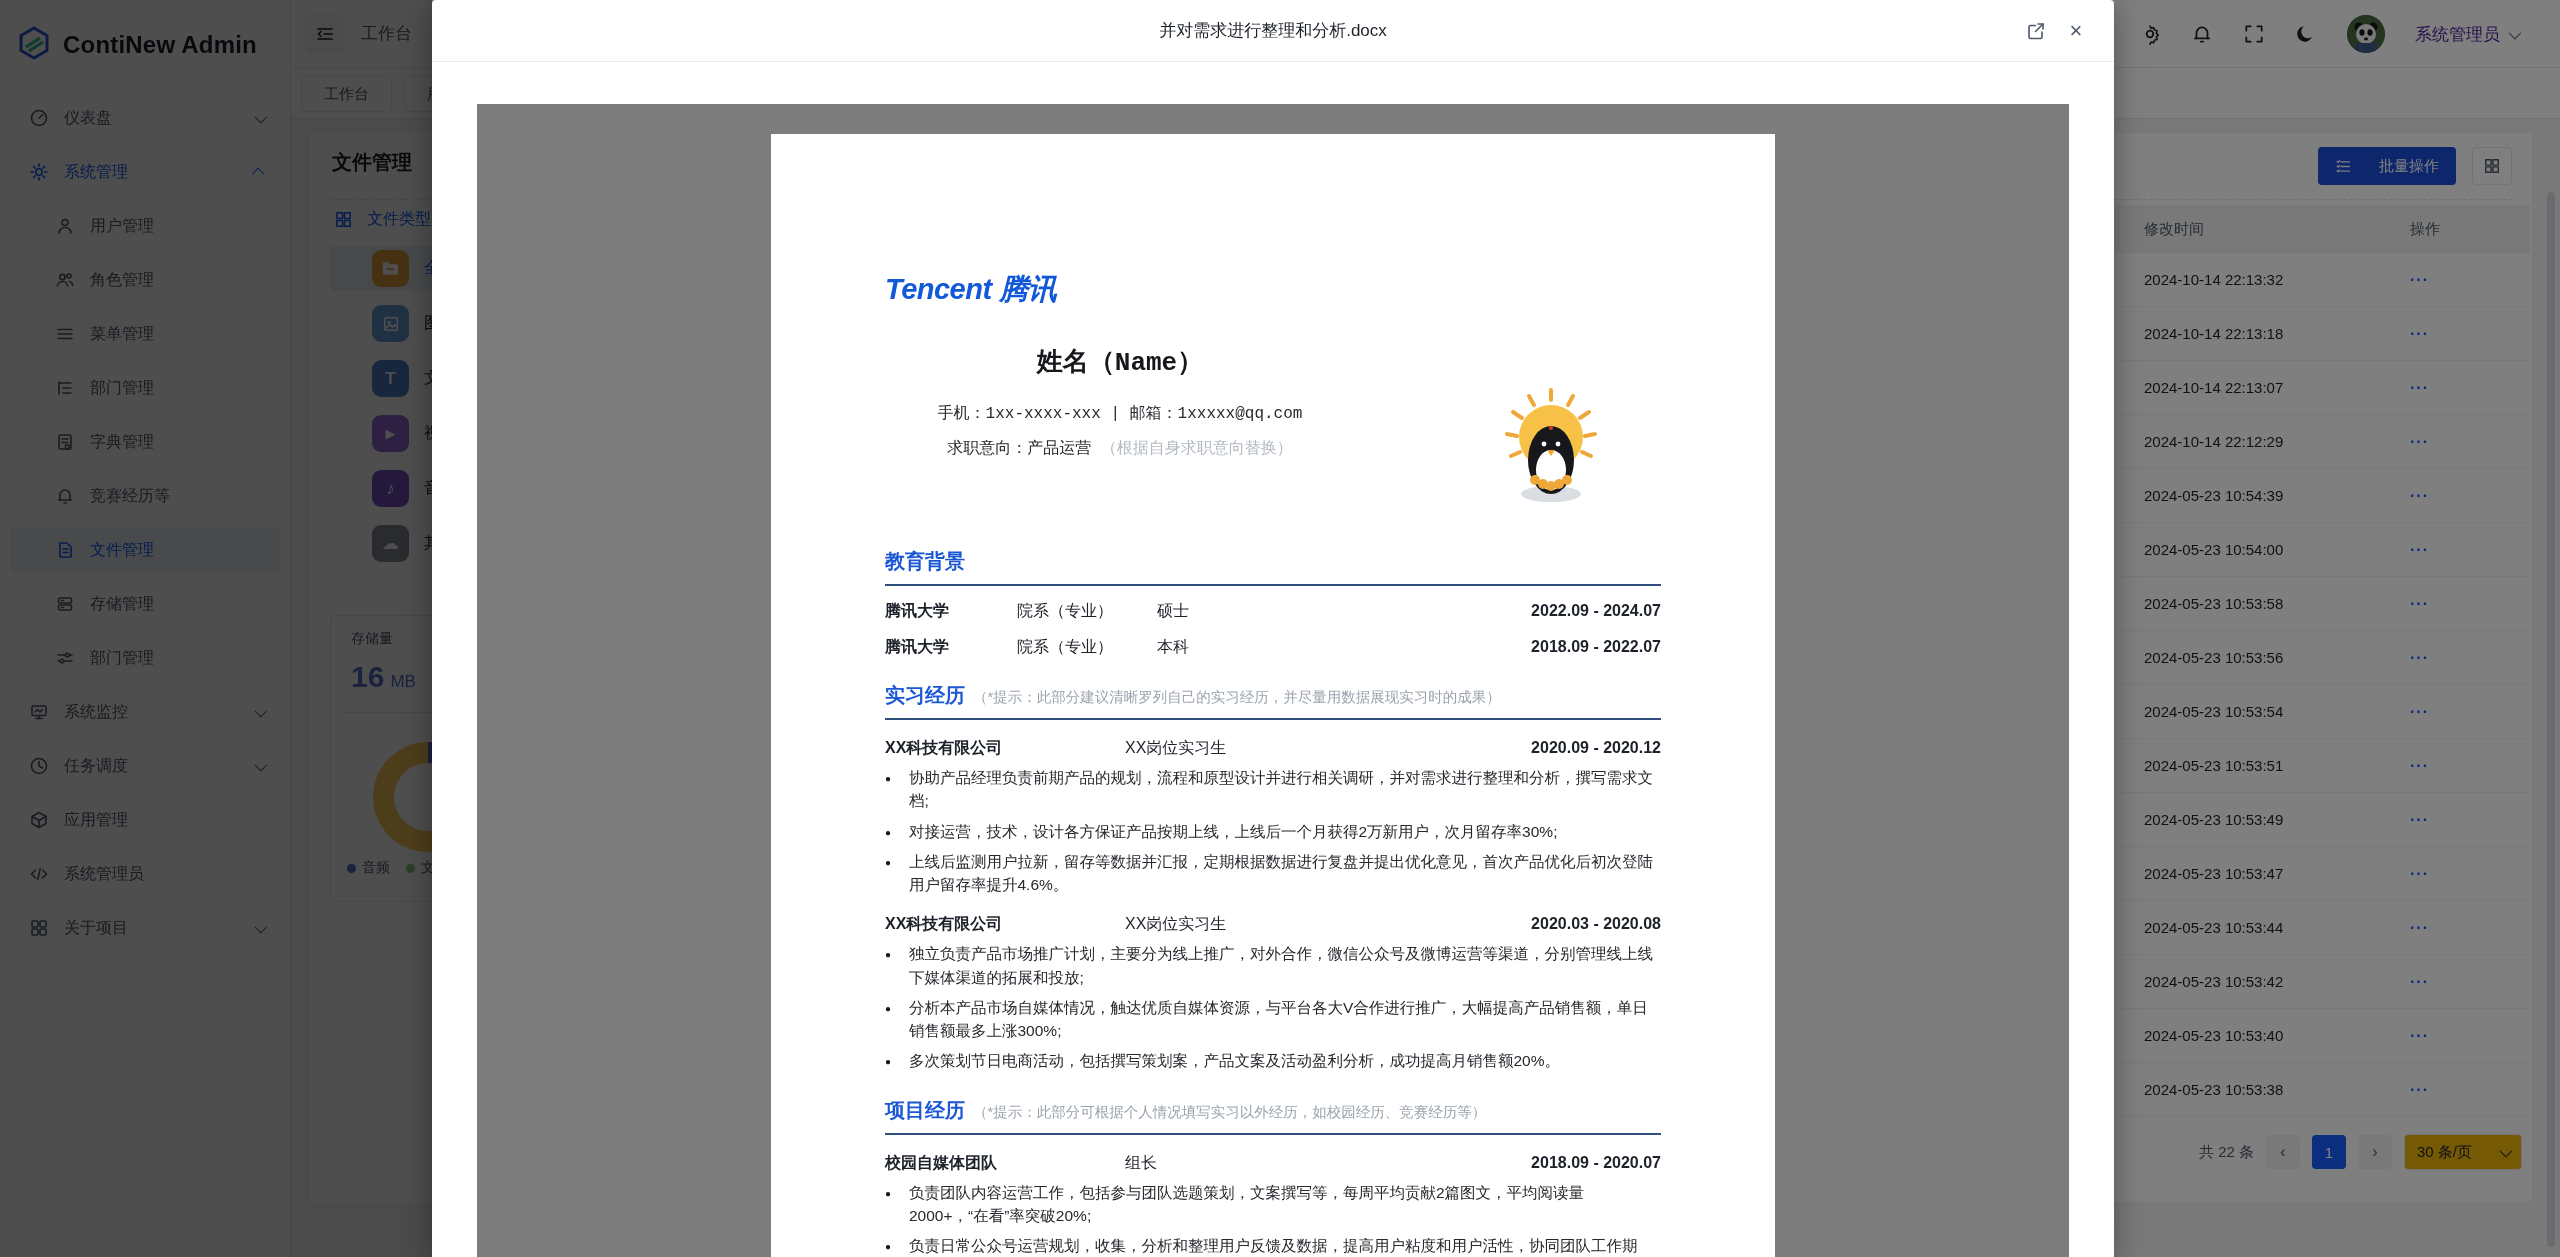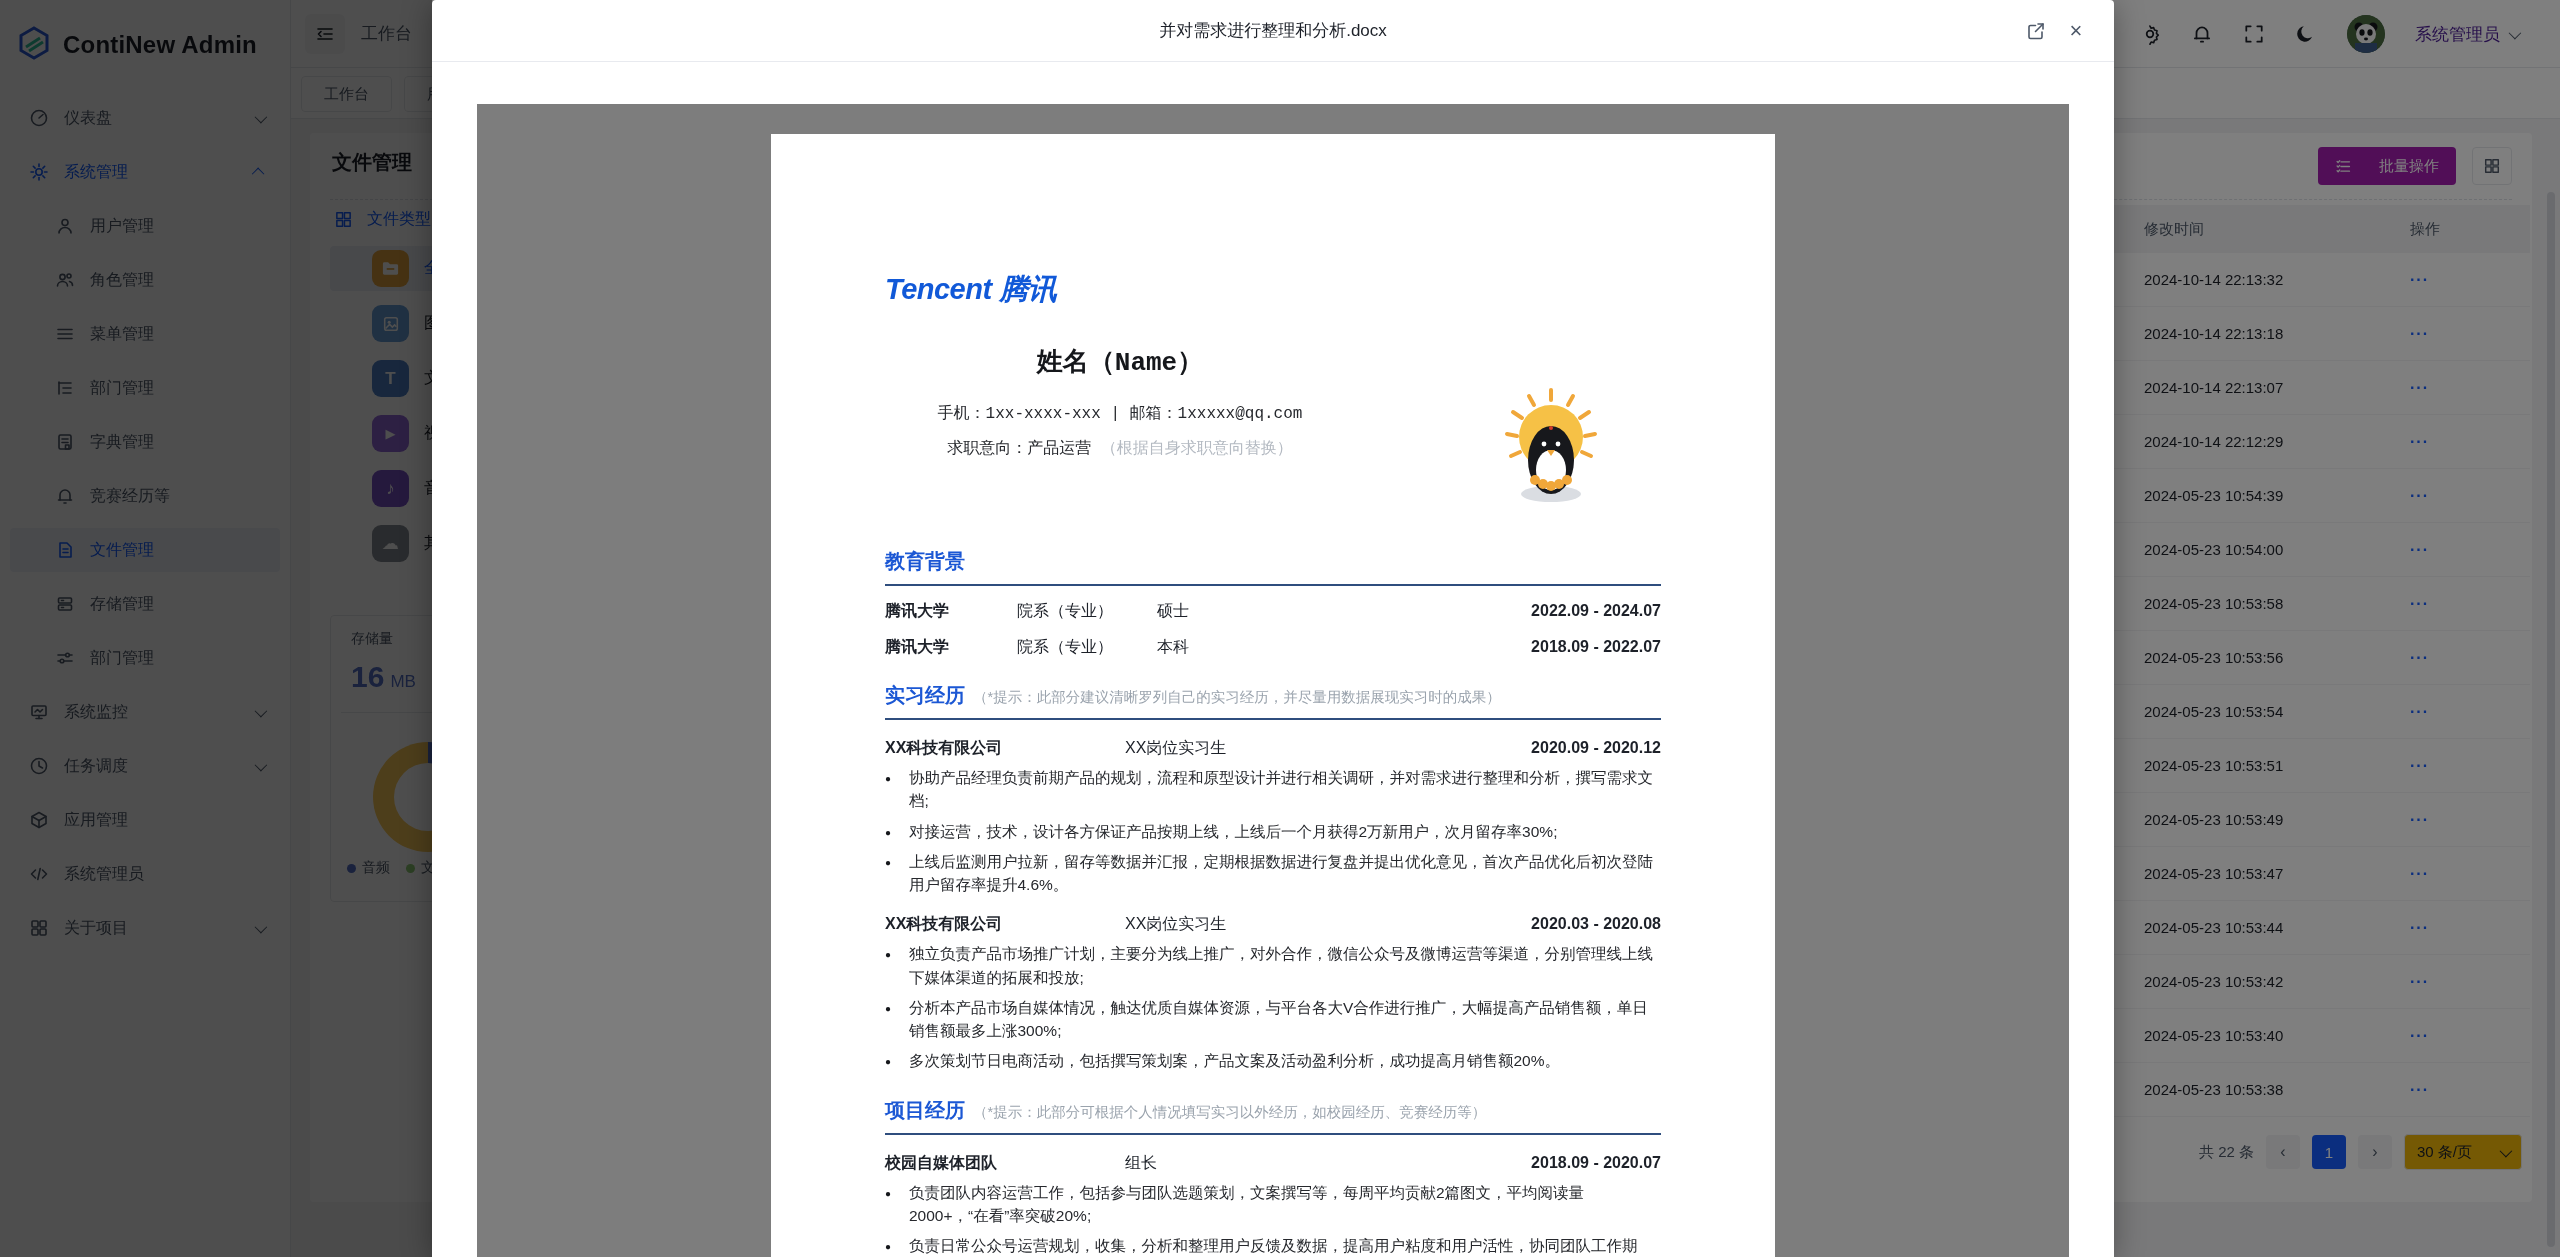--- a/index.html
+++ b/index.html
@@ -61,21 +61,21 @@
   .st-div { border-top:1px solid #e5e6eb; margin:18px 10px 0;}
   .donut { position:absolute; left:42px; top:126px; width:110px; height:110px; border-radius:50%;
     background:conic-gradient(#5470c6 0deg 24deg, #fac858 24deg 360deg);}
   .donut::after { content:""; position:absolute; left:21px; top:21px; width:68px; height:68px; border-radius:50%; background:#fff;}
   .legend { position:absolute; left:16px; top:243px; display:flex; gap:16px; font-size:14px; color:#4e5969;}
   .lg { display:flex; align-items:center; gap:6px;}
   .dot { width:9px; height:9px; border-radius:50%;}
 
   .right-col { position:absolute; top:14px; right:2px; width:420px;}
   .toolbar { display:flex; justify-content:flex-end; gap:16px; padding-right:18px;}
-  .btn-primary { height:38px; background:#a21caf; color:#fff; border-radius:4px; font-size:15px;
+  .btn-primary { height:38px; background:#1d4ed8; color:#fff; border-radius:4px; font-size:15px;
     display:flex; align-items:center; gap:27px; padding:0 17px;}
   .btn-icon { width:40px; height:38px; border:1px solid #e5e6eb; border-radius:4px; background:#fff;
     display:flex; align-items:center; justify-content:center; color:#4e5969;}
   .table { margin-top:20px;}
   .thead { display:flex; height:48px; align-items:center; background:#f2f3f5; font-size:15px; color:#4e5969;}
   .trow { display:flex; height:54px; align-items:center; font-size:15px; color:#1d2129; border-bottom:1px solid #f2f3f5;}
   .c-time { padding-left:34px; width:300px;}
   .c-op { width:100px;}
   .dots { color:#165dff; font-weight:700; letter-spacing:1px; font-size:16px;}
   .pagination { position:absolute; top:1001px; right:10px; display:flex; align-items:center; gap:12px; font-size:15px; color:#4e5969;}

